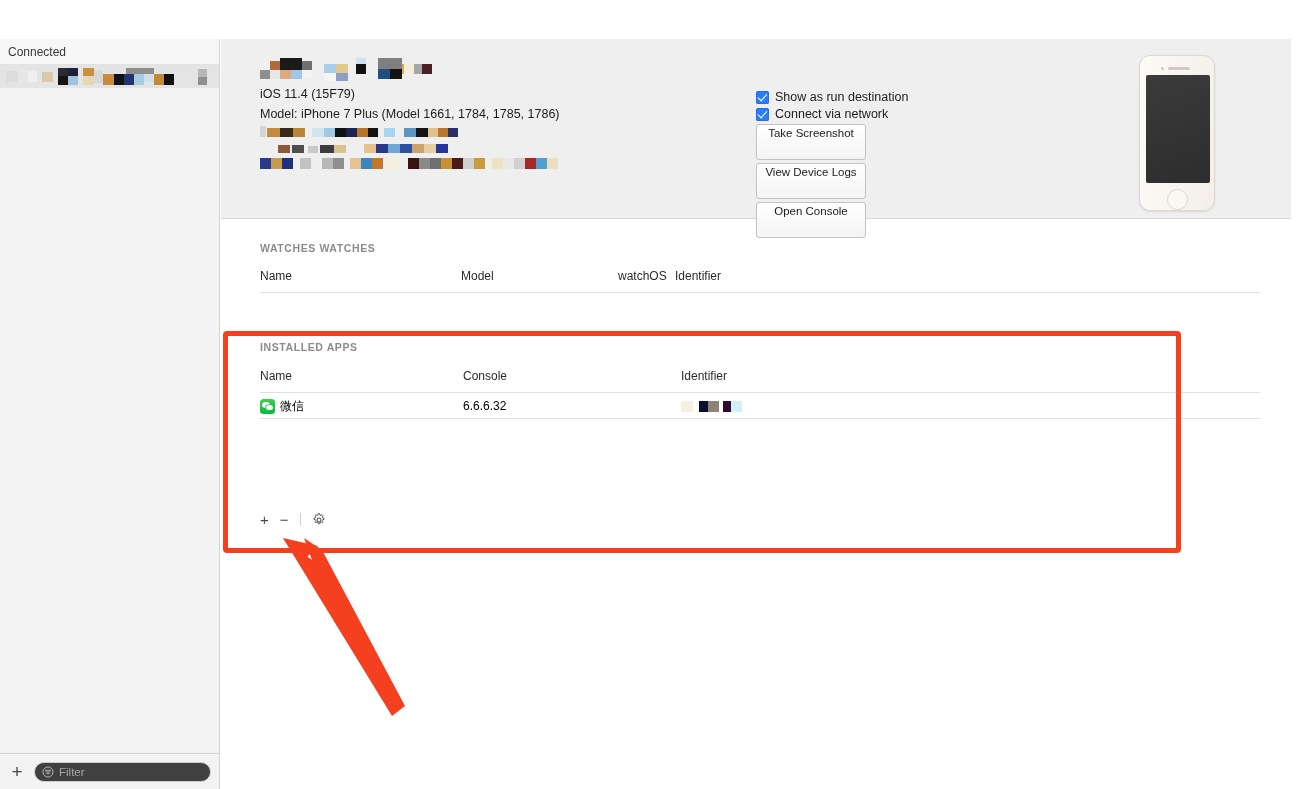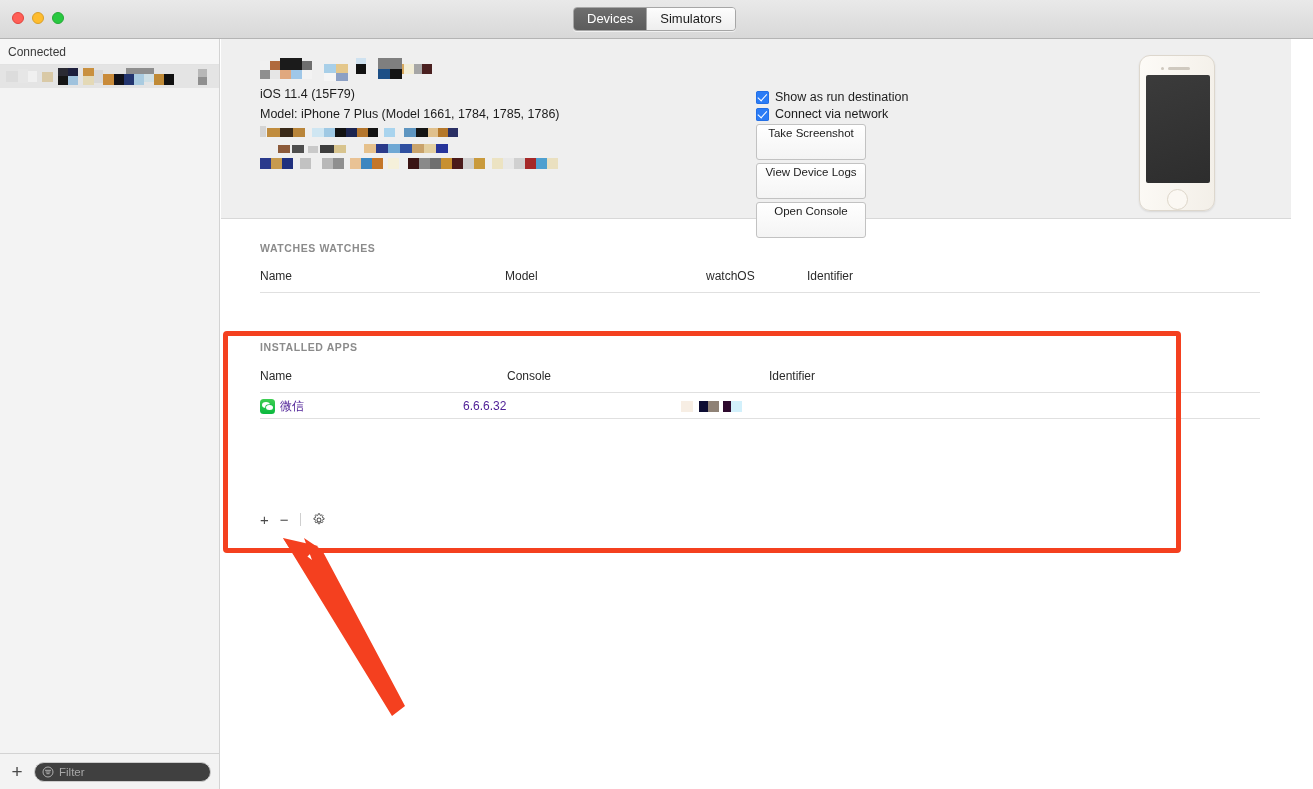--- a/index.html
+++ b/index.html
@@ -115,25 +115,25 @@
   .phone-home {
     position:absolute; left:27px; top:133px; width:21px; height:21px;
     border:1.3px solid #ddd6c9; border-radius:50%; background:#fbf8f3;
   }
 
   
   .section { position:absolute; }
   .section-title {
     font-size:10.5px; font-weight:bold; color:#8b8b8b; letter-spacing:0.6px;
   }
-  .tbl-head { display:flex; font-size:12px; color:#2a2a2a;gap:44px; }
+  .tbl-head { display:flex; font-size:12px; color:#2a2a2a; }
   .rule { height:1px; background:#e0e0e0; }
 
   .row {
-    display:flex; align-items:center; font-size:12px; color:#4c1d95; height:22px;
+    display:flex; align-items:center; font-size:12px; color:#000000; height:22px;
   }
   .wechat-ico {
     width:15px; height:15px; border-radius:3.5px;
     background: linear-gradient(#3ece52,#09b83e);
     position:relative; flex:0 0 auto; margin-right:5px;
   }
   .wechat-ico:before {
     content:""; position:absolute; left:2.2px; top:3px;
     width:8px; height:6px; background:#ffffff; border-radius:50%;
   }
@@ -154,31 +154,20 @@
     position:absolute; left:223px; top:331px; width:958px; height:222px;
     border:5px solid #f4401f; border-radius:4px; pointer-events:none;
   }
   .anno-arrow { position:absolute; left:260px; top:520px; pointer-events:none; }
 </style>
 </head>
 <body>
 
 <div class="window">
 
-  <div class="titlebar">
-    <div class="traffic">
-      <div class="light red"></div>
-      <div class="light yellow"></div>
-      <div class="light green"></div>
-    </div>
-    <div class="segmented">
-      <div class="seg active">Devices</div>
-      <div class="seg">Simulators</div>
-    </div>
-  </div>
 
   <div class="sidebar">
     <div class="sb-header">Connected</div>
     <div class="sb-row">
       <svg class="redact" width="205" height="17">
         <rect x="0" y="3" width="12" height="11" fill="#dcdcdc"></rect>
         <rect x="12" y="1" width="10" height="14" fill="#e6e6e6"></rect>
         <rect x="22" y="3" width="9" height="11" fill="#f0f0f0"></rect>
         <rect x="36" y="4" width="11" height="10" fill="#d9c9a6"></rect>
         <rect x="52" y="0" width="10" height="8" fill="#2a2a33"></rect>

